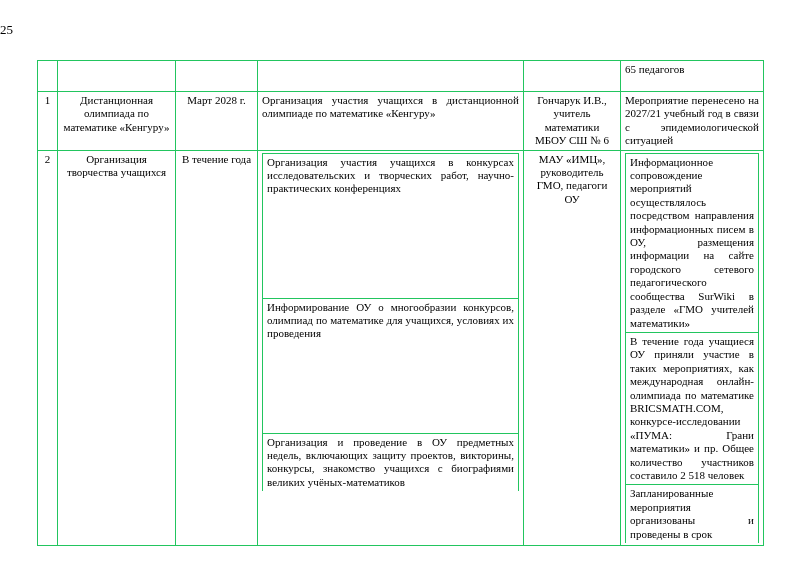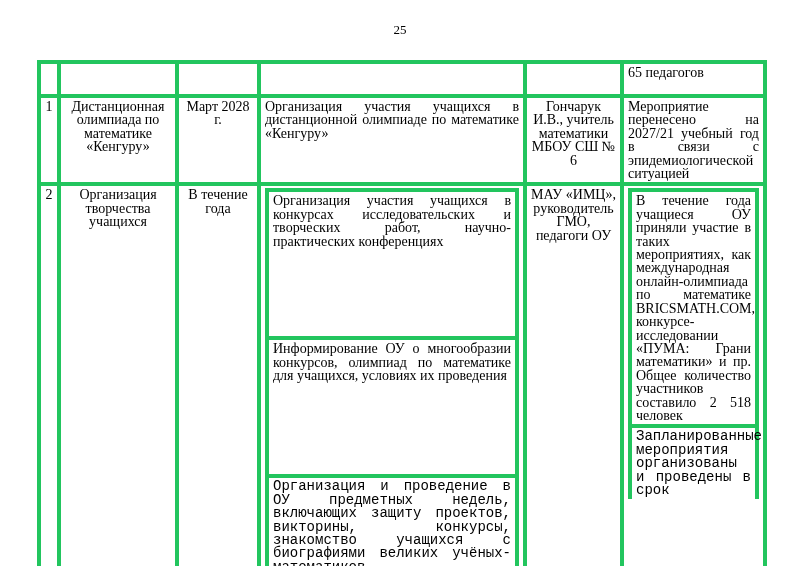--- a/index.html
+++ b/index.html
@@ -18,37 +18,36 @@
     position: relative;
     width: 800px;
     height: 566px;
     background: #ffffff;
   }
   .page-number {
     position: absolute;
     top: 22px;
     left: 0;
     width: 800px;
-    text-align: center;
     font-size: 13px;
     line-height: 16px;
   }
   table.doc-table {
     position: absolute;
     top: 60px;
     left: 37px;
     width: 726px;
     border-collapse: collapse;
     table-layout: fixed;
   }
   table.doc-table td {
-    border: 4px solid #22c55e;
+    border: 1px solid #22c55e;
     vertical-align: top;
     padding: 2px 4px 2px 4px;
-    font-size: 14px;
+    font-size: 11px;
     line-height: 13.4px;
   }
   
   col.c-num    { width: 20px; }
   col.c-name   { width: 118px; }
   col.c-term   { width: 82px; }
   col.c-act    { width: 266px; }
   col.c-resp   { width: 97px; }
   col.c-result { width: 143px; }
 
@@ -79,21 +78,20 @@
   .nested td {
     border: none;
     border-bottom: 1px solid #000000;
     padding: 2px 4px 2px 4px;
     font-size: 11.2px;
     line-height: 13.4px;
     vertical-align: top;
   }
   .nested tr:last-child td {
     border-bottom: none;
-    font-family: Liberation Mono, monospace;
   }
   td.nest-holder {
     padding: 0;
   }
   .sub-a { height: 130px; }
   .sub-b { height: 140px; }
   .sub-c { height: 50px; }
 </style>
 </head>
 <body>
@@ -152,20 +150,23 @@
             </tbody>
           </table>
         </td>
 
         <td class="t-center v-mid">МАУ «ИМЦ», руководитель ГМО, педагоги ОУ</td>
 
         <td class="nest-holder">
           <table class="nested">
             <tbody>
               <tr>
+                <td class="t-just sub-a">Информационное сопровождение мероприятий осуществлялось посредством направления информационных писем в ОУ, размещения информации на сайте городского сетевого педагогического сообщества SurWiki в разделе «ГМО учителей математики»</td>
+              </tr>
+              <tr>
                 <td class="t-just sub-b">В течение года учащиеся ОУ приняли участие в таких мероприятиях, как международная онлайн-олимпиада по математике BRICSMATH.COM, конкурсе-исследовании «ПУМА: Грани математики» и пр. Общее количество участников составило 2 518 человек</td>
               </tr>
               <tr>
                 <td class="t-just sub-c">Запланированные мероприятия организованы и проведены в срок</td>
               </tr>
             </tbody>
           </table>
         </td>
       </tr>
 

